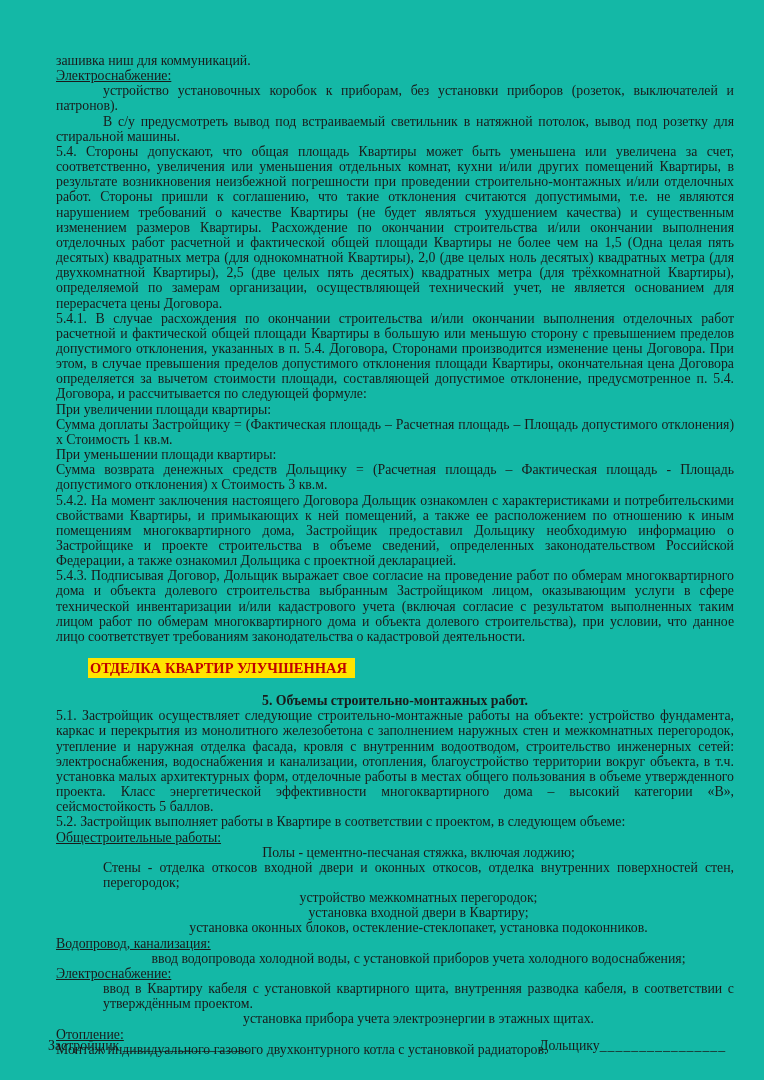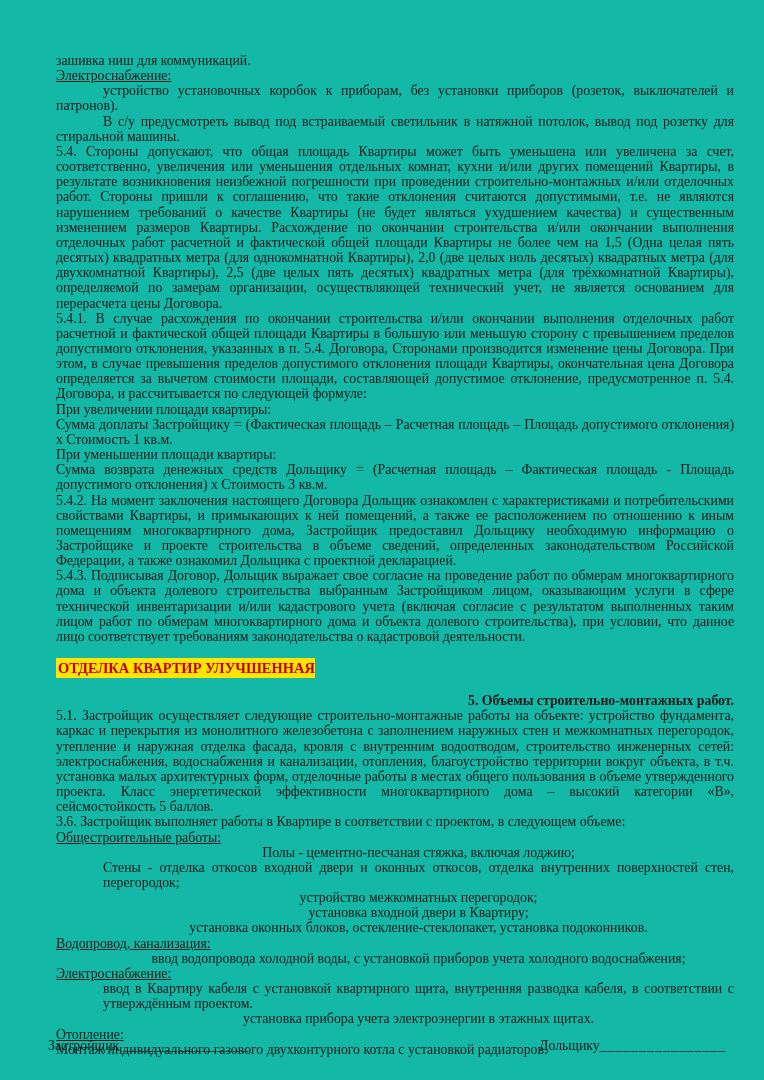--- a/index.html
+++ b/index.html
@@ -15,29 +15,30 @@
     line-height:15.15px;
     color:#1a1a1a;
   }
   .line{margin:0;padding:0;}
   .plain{text-align:left;}
   .justify{text-align:justify;}
   .firstline{text-align:justify;text-indent:47px;}
   .indent{margin-left:47px;text-align:center;}
   .indent-justify{margin-left:47px;text-align:justify;}
   .underline{text-decoration:underline;}
-  .center-bold{text-align:right;font-weight:bold;}
+  .center-bold{text-align:center;font-weight:bold;}
   .spacer{height:13px;}
   .highlight-banner{line-height:22px;}
   .highlight-banner span{
     background:#ffe400;
     color:#c00000;
     font-weight:bold;
     font-size:14.5px;
-    padding:2px 0 2px 2px;
+    padding:2px 8px 2px 2px;
+    margin-left:32px;
   }
   .signature-row{
     position:absolute;
     left:48px;right:34px;top:1038px;
     display:flex;
     justify-content:center;
   }
   .sig-left{width:491px;}
   .sig-right{flex:1;}
   .sig-line{letter-spacing:1px;}
@@ -57,21 +58,21 @@
       <p class="line justify">Сумма доплаты Застройщику = (Фактическая площадь – Расчетная площадь – Площадь допустимого отклонения) х Стоимость 1 кв.м.</p>
       <p class="line plain">При уменьшении площади квартиры:</p>
       <p class="line justify">Сумма возврата денежных средств Дольщику = (Расчетная площадь – Фактическая площадь - Площадь допустимого отклонения) х Стоимость 3 кв.м.</p>
       <p class="line justify">5.4.2. На момент заключения настоящего Договора Дольщик ознакомлен с характеристиками и потребительскими свойствами Квартиры, и примыкающих к ней помещений, а также ее расположением по отношению к иным помещениям многоквартирного дома, Застройщик предоставил Дольщику необходимую информацию о Застройщике и проекте строительства в объеме сведений, определенных законодательством Российской Федерации, а также ознакомил Дольщика с проектной декларацией.</p>
       <p class="line justify">5.4.3. Подписывая Договор, Дольщик выражает свое согласие на проведение работ по обмерам многоквартирного дома и объекта долевого строительства выбранным Застройщиком лицом, оказывающим услуги в сфере технической инвентаризации и/или кадастрового учета (включая согласие с результатом выполненных таким лицом работ по обмерам многоквартирного дома и объекта долевого строительства), при условии, что данное лицо соответствует требованиям законодательства о кадастровой деятельности.</p>
       <div class="spacer"></div>
       <p class="line highlight-banner"><span>ОТДЕЛКА КВАРТИР УЛУЧШЕННАЯ</span></p>
       <div class="spacer"></div>
       <p class="line center-bold">5. Объемы строительно-монтажных работ.</p>
       <p class="line justify">5.1. Застройщик осуществляет следующие строительно-монтажные работы на объекте: устройство фундамента, каркас и перекрытия из монолитного железобетона с заполнением наружных стен и межкомнатных перегородок, утепление и наружная отделка фасада, кровля с внутренним водоотводом, строительство инженерных сетей:  электроснабжения, водоснабжения и канализации, отопления, благоустройство территории вокруг объекта, в т.ч. установка малых архитектурных форм, отделочные работы в местах общего пользования в объеме утвержденного проекта. Класс энергетической эффективности многоквартирного дома – высокий категории «В», сейсмостойкость 5 баллов.</p>
-      <p class="line plain">3.6. Застройщик выполняет работы в Квартире в соответствии с проектом, в следующем объеме:</p>
+      <p class="line plain">5.2. Застройщик выполняет работы в Квартире в соответствии с проектом, в следующем объеме:</p>
       <p class="line underline">Общестроительные работы:</p>
       <p class="line indent">Полы - цементно-песчаная стяжка, включая лоджию;</p>
       <p class="line indent-justify">Стены - отделка откосов входной двери и оконных откосов, отделка внутренних поверхностей стен, перегородок;</p>
       <p class="line indent">устройство межкомнатных перегородок;</p>
       <p class="line indent">установка входной двери в Квартиру;</p>
       <p class="line indent">установка оконных блоков, остекление-стеклопакет, установка подоконников.</p>
       <p class="line underline">Водопровод, канализация:</p>
       <p class="line indent">ввод водопровода холодной воды, с установкой приборов учета холодного водоснабжения;</p>
       <p class="line underline">Электроснабжение:</p>
       <p class="line indent-justify">ввод в Квартиру кабеля с установкой квартирного щита, внутренняя разводка кабеля, в соответствии с утверждённым проектом.</p>

